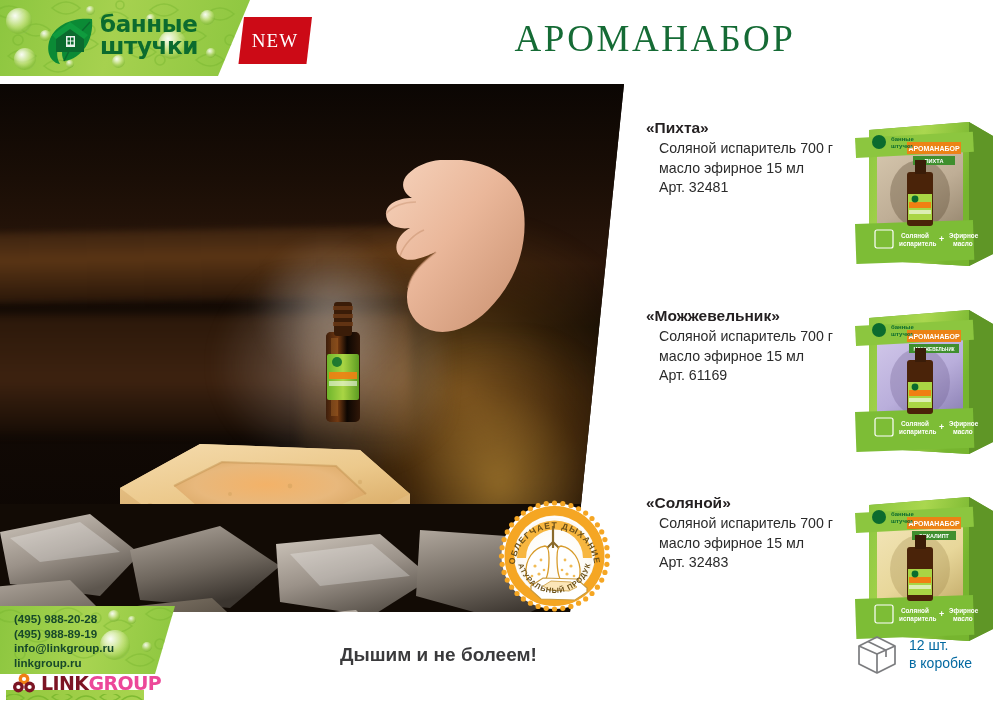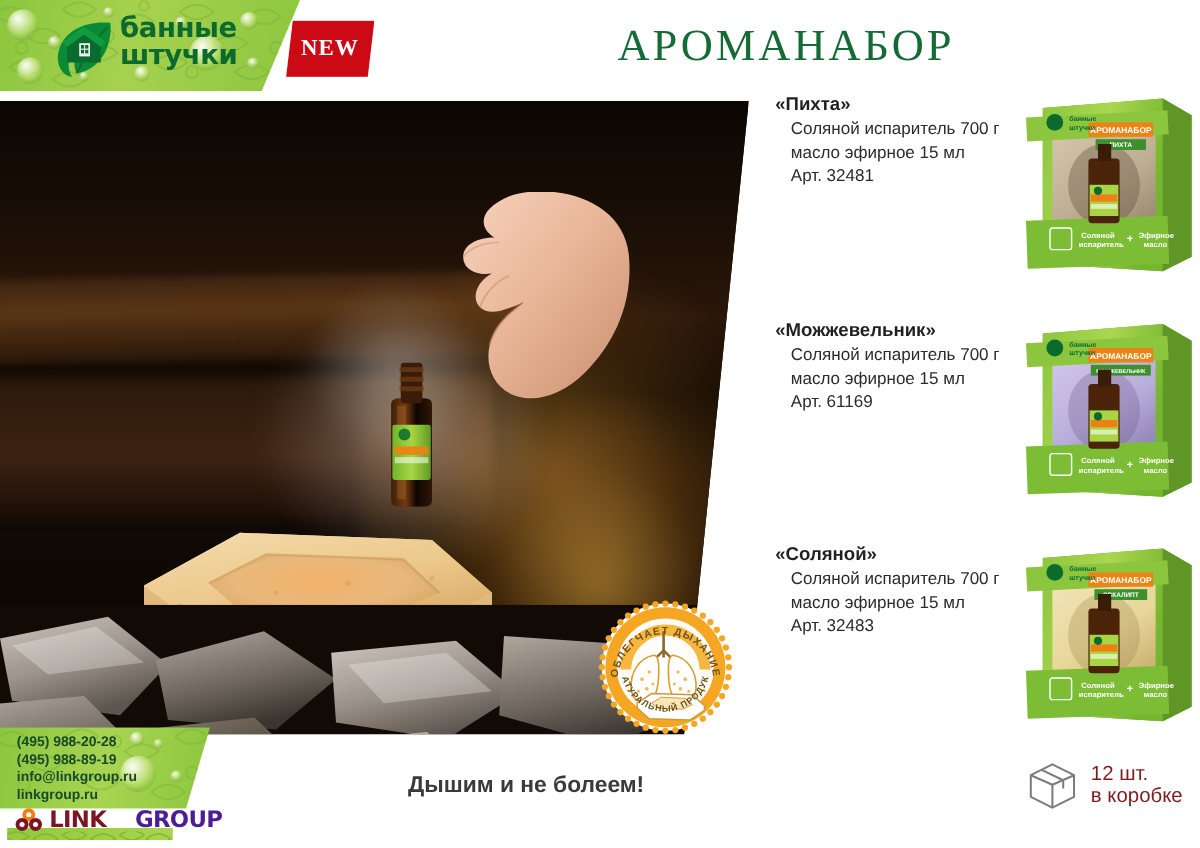--- a/index.html
+++ b/index.html
@@ -28,21 +28,21 @@
   .logo-words{position:absolute;left:56px;top:3px;width:126px;color:#0b6b2e;
     font-family:"DejaVu Sans",sans-serif;font-weight:700;line-height:.96;}
   .logo-l1{font-size:23px;letter-spacing:-0.4px;}
   .logo-l2{font-size:23px;letter-spacing:-0.4px;}
 
   .new-badge{
     position:absolute;left:238px;top:17px;width:74px;height:47px;z-index:5;
     background:#cc0a16;
     clip-path:polygon(6px 0,74px 0,68px 51px,0 51px);
     color:#fff;font-family:"Liberation Serif","DejaVu Serif",serif;
-    font-weight:700;font-size:19px;letter-spacing:1px;
+    font-weight:400;font-size:19px;letter-spacing:1px;
     display:flex;align-items:center;justify-content:center;
   }
 
   .page-title{
     position:absolute;left:455px;top:16px;width:400px;height:46px;
     text-align:center;color:#156b35;
     font-family:"Liberation Serif","DejaVu Serif",serif;
     font-size:37px;letter-spacing:2.5px;font-weight:400;line-height:46px;
     white-space:nowrap;
   }
@@ -77,21 +77,21 @@
 
   .ph-hand{position:absolute;left:352px;top:76px;width:175px;height:190px;}
   .ph-bottle{position:absolute;left:322px;top:218px;width:42px;height:126px;}
   .ph-salt{position:absolute;left:110px;top:352px;width:310px;height:140px;}
   .ph-stones{position:absolute;left:-20px;top:420px;width:660px;height:200px;}
 
   
   .seal{position:absolute;left:497px;top:500px;width:115px;height:112px;z-index:6;}
 
   
-  .prod{position:absolute;left:646px;width:354px;height:180px;}
+  .prod{position:absolute;left:646px;width:354px;height:180px;margin-top:40px;}
   .prod-1{top:78px;}
   .prod-2{top:266px;}
   .prod-3{top:453px;}
   .prod-name{font-size:15.5px;font-weight:700;color:#231f20;line-height:20px;
     font-family:"Liberation Sans","DejaVu Sans",sans-serif;}
   .prod-lines{margin-top:1px;padding-left:13px;}
   .prod-line{font-size:14.2px;color:#2b2b2b;line-height:19.5px;}
 
   .pbox{position:absolute;left:205px;top:-6px;width:150px;height:160px;}
 
@@ -103,34 +103,34 @@
   }
   .contacts{position:absolute;left:14px;top:612px;width:160px;z-index:4;}
   .contact-line{font-size:11.6px;color:#17492a;font-weight:700;line-height:14.6px;
     font-family:"Liberation Sans","DejaVu Sans",sans-serif;}
 
   .lg{position:absolute;left:12px;top:672px;height:22px;display:flex;align-items:center;z-index:4;justify-content:space-between;}
   .lg-mark{width:24px;height:20px;margin-right:5px;}
   .lg-text{font-family:"DejaVu Sans",sans-serif;font-weight:700;font-size:19px;
     letter-spacing:-0.6px;line-height:20px;}
   .lg-link{color:#7c1424;}
-  .lg-group{color:#4c1d95;margin-left:24px;}
+  .lg-group{color:#ec4899;}
 
   .bottom-strip{position:absolute;left:6px;top:690px;width:138px;height:10px;
     background:linear-gradient(90deg,#93c83f,#a9d44f);overflow:hidden;}
 
   .tagline{
     position:absolute;left:340px;top:643px;width:300px;text-align:left;
     font-size:19px;font-weight:700;color:#3a3a3c;line-height:24px;
     font-family:"Liberation Sans","DejaVu Sans",sans-serif;
   }
 
   .qty{position:absolute;left:855px;top:628px;width:145px;height:52px;display:flex;align-items:center;}
   .qty-icon{width:44px;height:44px;margin-right:10px;}
-  .qty-text{color:#7f1d1d;font-size:17px;line-height:18.5px;
+  .qty-text{color:#0369a1;font-size:14px;line-height:18.5px;
     font-family:"Liberation Sans","DejaVu Sans",sans-serif;}
 </style>
 </head>
 <body>
 
 <div class="page">
 
   <div class="header-band">
     <svg class="leafpat" viewBox="0 0 250 76" preserveAspectRatio="none">
       <g fill="none" stroke="#76b52f" stroke-width="1.6" opacity=".85">

